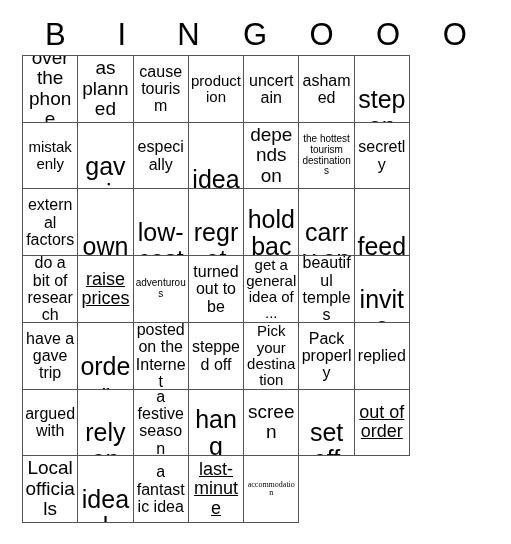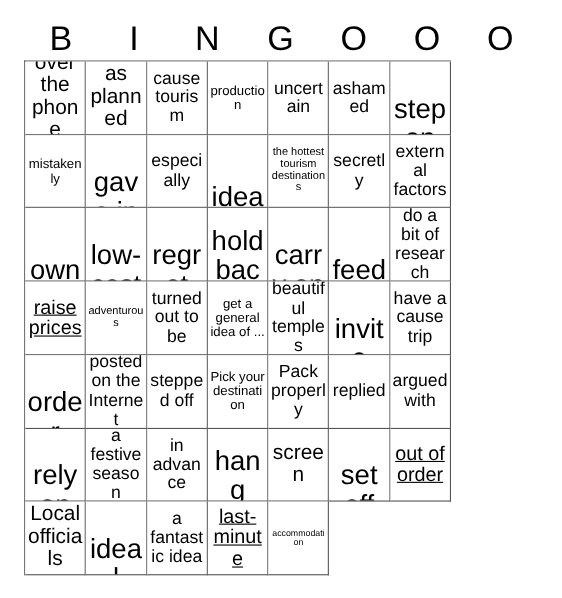--- a/index.html
+++ b/index.html
@@ -71,23 +71,23 @@
     line-height: 1.08;
     word-wrap: break-word;
     overflow-wrap: break-word;
     hyphens: none;
   }
   
   .fs-xxl span { font-size: 25px; margin-top: 48px; }
   .fs-xl  span { font-size: 18px; text-decoration: underline; }
   .fs-lg  span { font-size: 19px; }
   .fs-md  span { font-size: 16px; }
-  .fs-sm  span { font-size: 12px; }
+  .fs-sm  span { font-size: 15px; }
   .fs-xs  span { font-size: 10px; }
-  .fs-xxs span { font-size: 8px; }
+  .fs-xxs span { font-size: 8px; font-family: Liberation Serif, serif; }
 </style>
 </head>
 <body>
 
 <div id="card">
 
   <div id="header-row">
     <div class="header-letter">B</div>
     <div class="header-letter">I</div>
     <div class="header-letter">N</div>
@@ -124,20 +124,23 @@
       </div>
       <div class="cell fs-xxl">
         <span>gave in</span>
       </div>
       <div class="cell fs-md">
         <span>especially</span>
       </div>
       <div class="cell fs-xxl">
         <span>idea</span>
       </div>
+      <div class="cell fs-lg">
+        <span>depends on</span>
+      </div>
       <div class="cell fs-xs">
         <span>the hottest tourism destinations</span>
       </div>
       <div class="cell fs-md">
         <span>secretly</span>
       </div>
       <div class="cell fs-md">
         <span>external factors</span>
       </div>
       <div class="cell fs-xxl">
@@ -173,21 +176,21 @@
       <div class="cell fs-sm">
         <span>get a general idea of ...</span>
       </div>
       <div class="cell fs-md">
         <span>beautiful temples</span>
       </div>
       <div class="cell fs-xxl">
         <span>invite</span>
       </div>
       <div class="cell fs-md">
-        <span>have a cause trip</span>
+        <span>have a gave trip</span>
       </div>
       <div class="cell fs-xxl">
         <span>order</span>
       </div>
       <div class="cell fs-md">
         <span>posted on the Internet</span>
       </div>
       <div class="cell fs-md">
         <span>stepped off</span>
       </div>
@@ -201,23 +204,20 @@
         <span>replied</span>
       </div>
       <div class="cell fs-md">
         <span>argued with</span>
       </div>
       <div class="cell fs-xxl">
         <span>rely on</span>
       </div>
       <div class="cell fs-md">
         <span>a festive season</span>
-      </div>
-      <div class="cell fs-md">
-        <span>in advance</span>
       </div>
       <div class="cell fs-xxl">
         <span>hang out</span>
       </div>
       <div class="cell fs-lg">
         <span>screen</span>
       </div>
       <div class="cell fs-xxl">
         <span>set off</span>
       </div>

